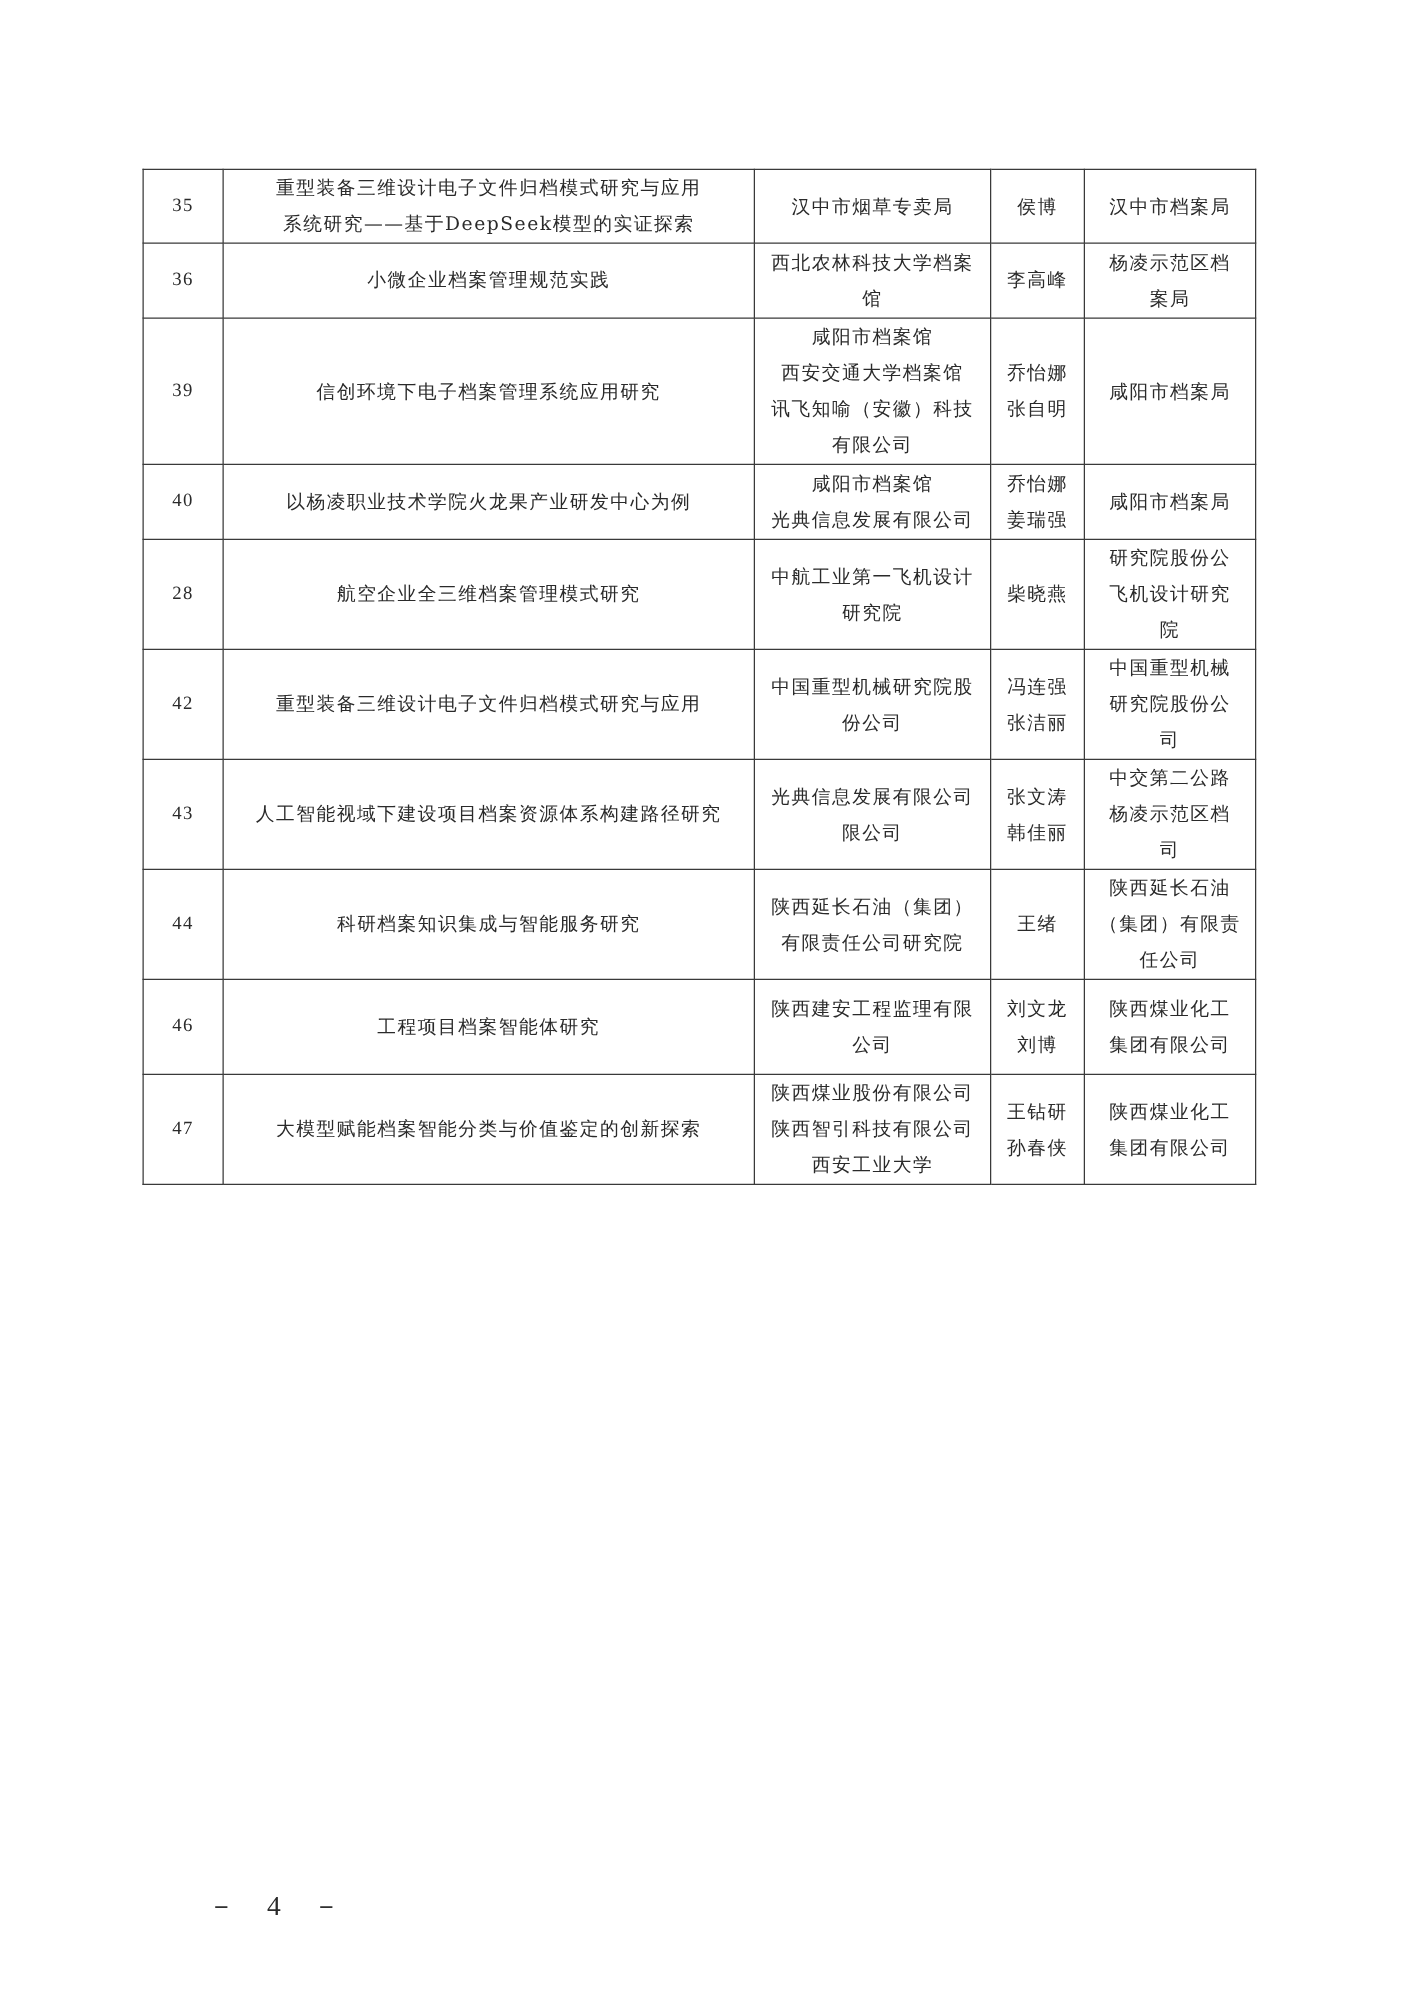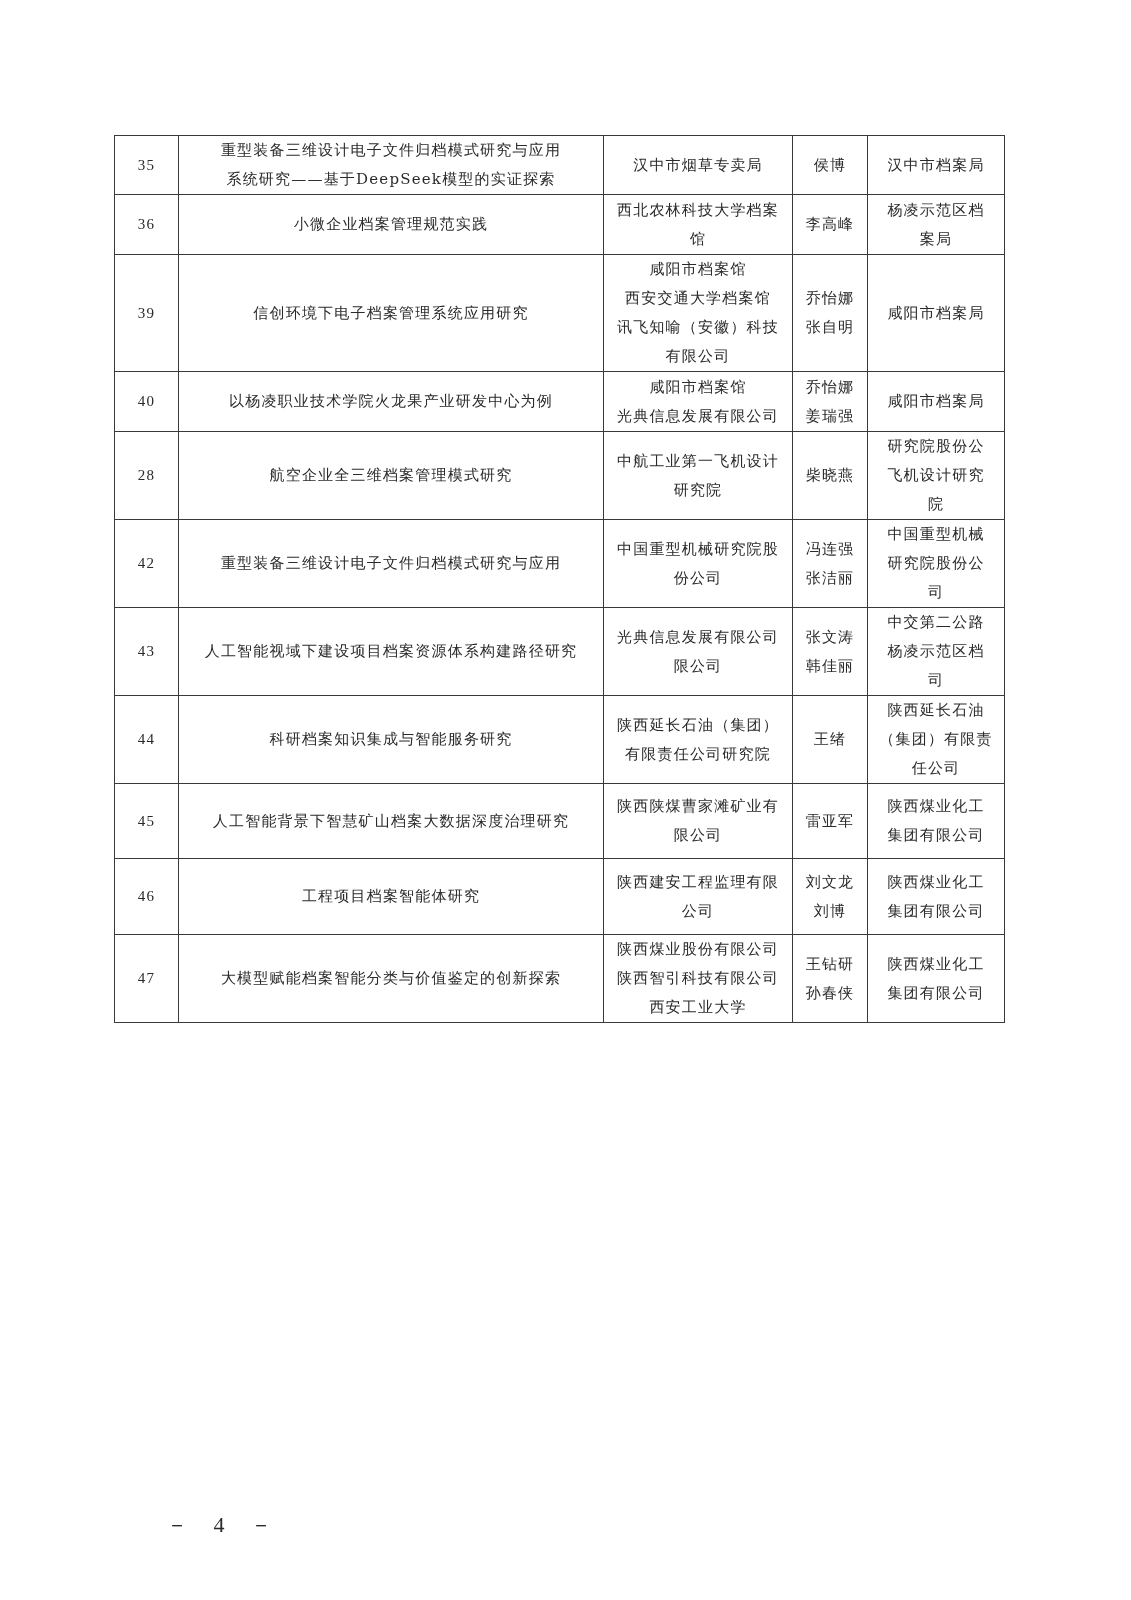--- a/index.html
+++ b/index.html
@@ -202,37 +202,20 @@
           </td>
           <td class="col-person">
             <span class="cell-line">王绪</span>
           </td>
           <td class="col-rec">
             <span class="cell-line">陕西延长石油</span>
             <span class="cell-line">（集团）有限责</span>
             <span class="cell-line">任公司</span>
           </td>
         </tr>
-        <tr style="height: 75px;">
-          <td class="col-no">45</td>
-          <td class="col-title">
-            <span class="cell-line">人工智能背景下智慧矿山档案大数据深度治理研究</span>
-          </td>
-          <td class="col-unit">
-            <span class="cell-line">陕西陕煤曹家滩矿业有</span>
-            <span class="cell-line">限公司</span>
-          </td>
-          <td class="col-person">
-            <span class="cell-line">雷亚军</span>
-          </td>
-          <td class="col-rec">
-            <span class="cell-line">陕西煤业化工</span>
-            <span class="cell-line">集团有限公司</span>
-          </td>
-        </tr>
         <tr style="height: 76px;">
           <td class="col-no">46</td>
           <td class="col-title">
             <span class="cell-line">工程项目档案智能体研究</span>
           </td>
           <td class="col-unit">
             <span class="cell-line">陕西建安工程监理有限</span>
             <span class="cell-line">公司</span>
           </td>
           <td class="col-person">

